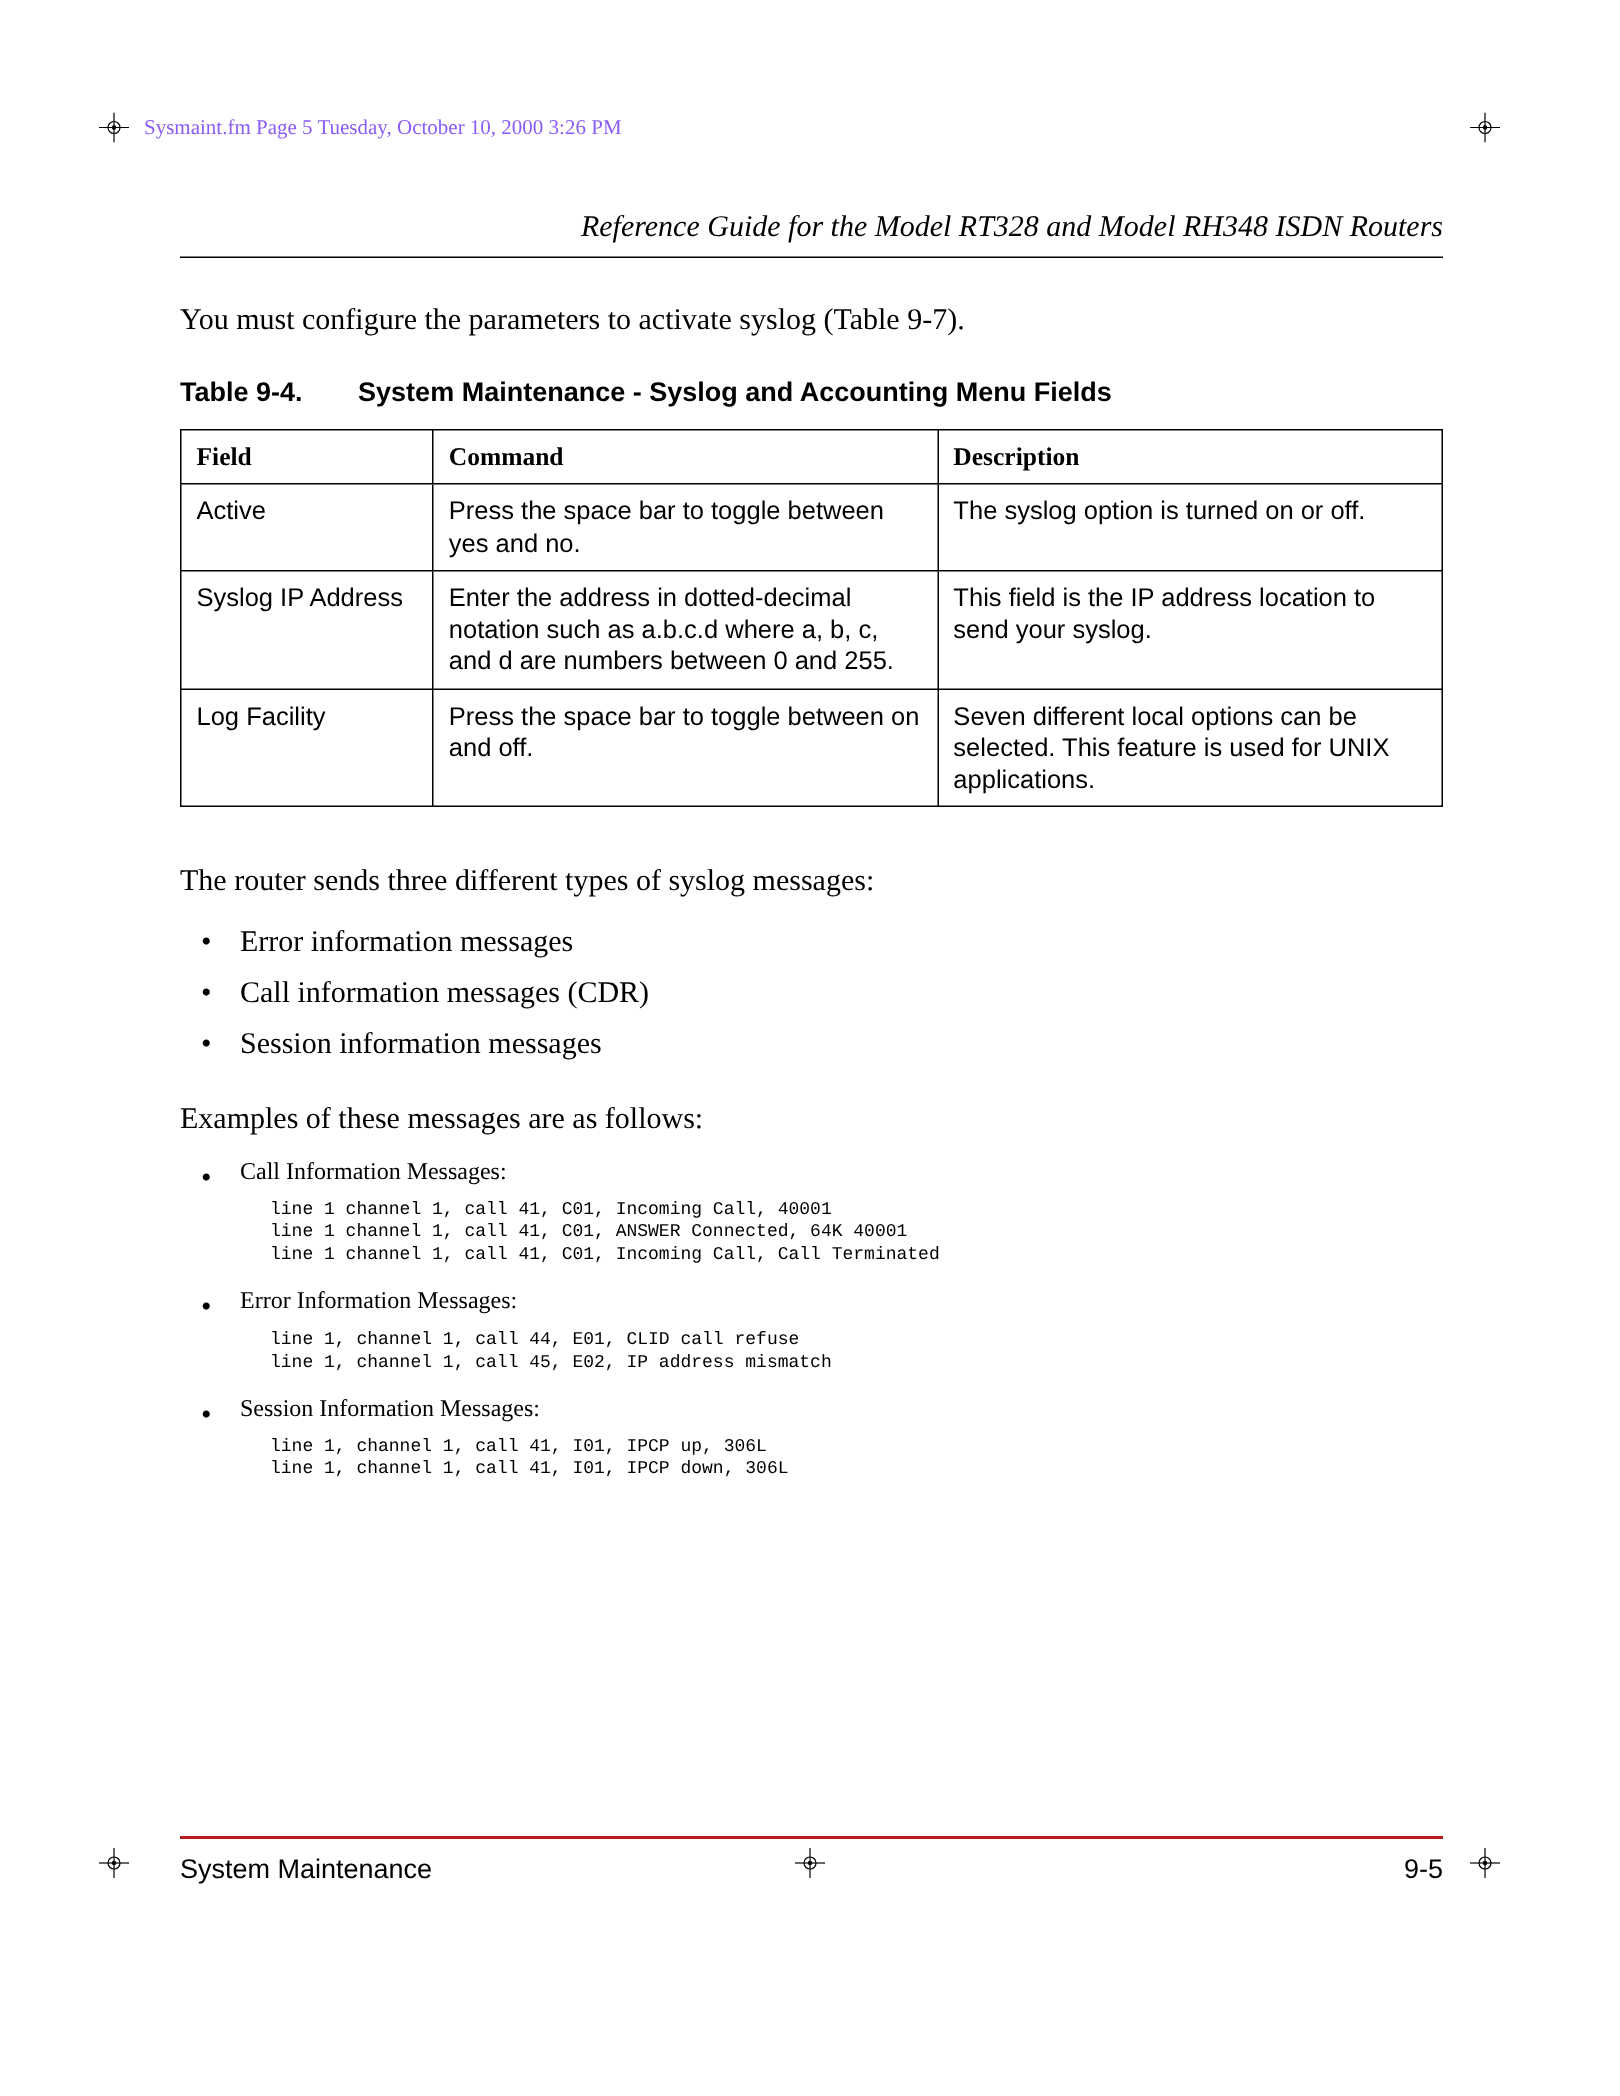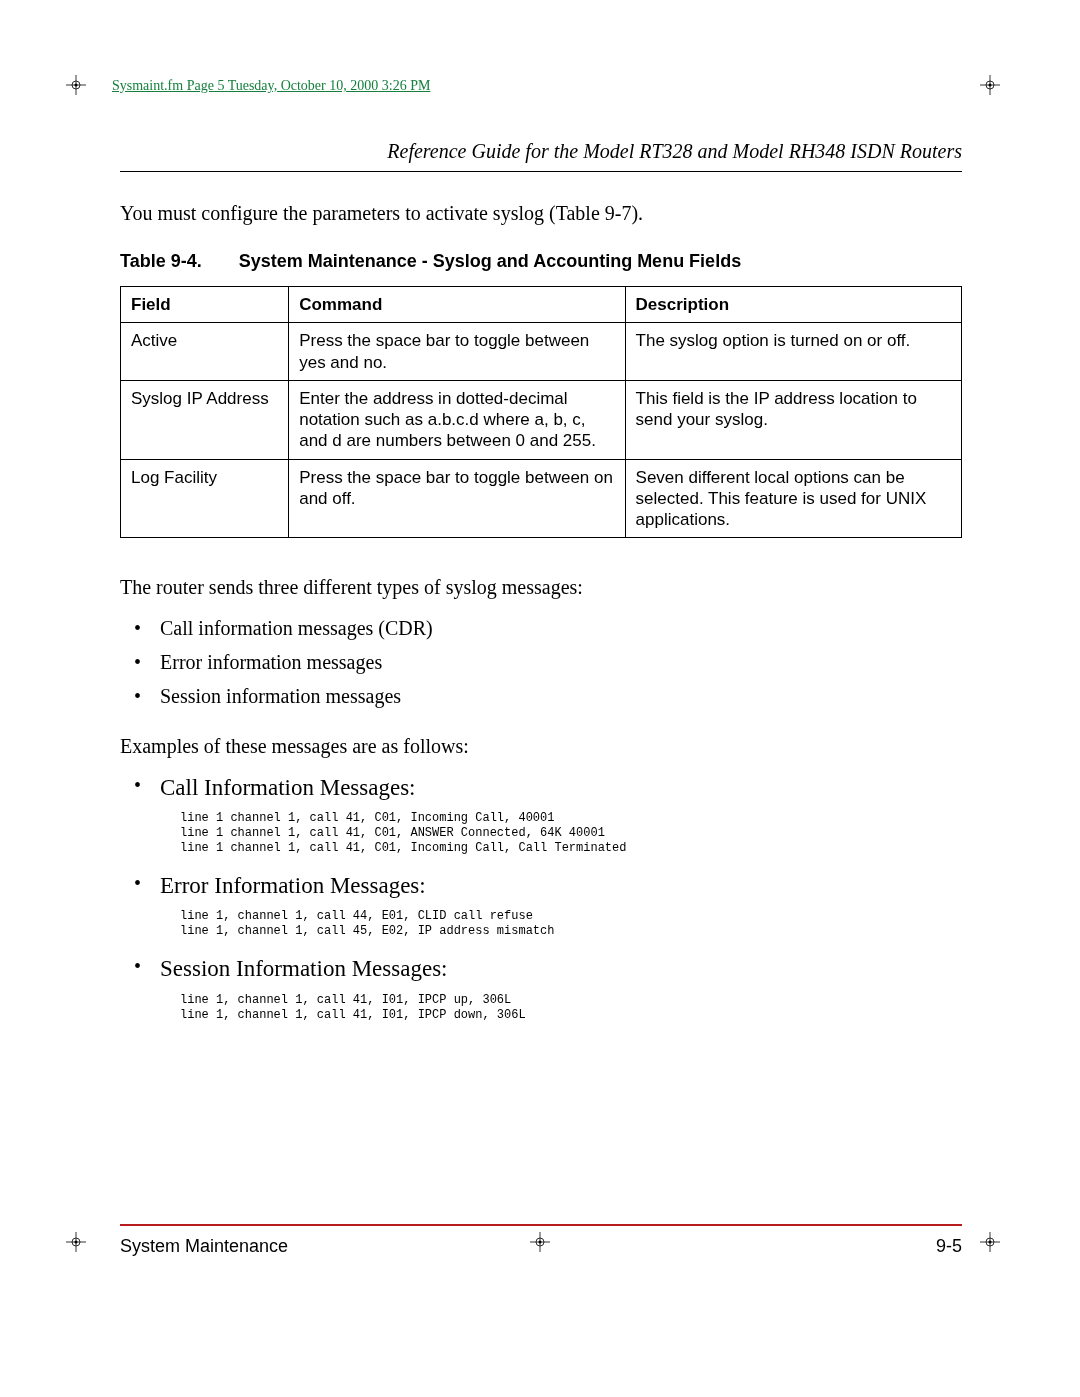--- a/index.html
+++ b/index.html
@@ -21,25 +21,24 @@
   .crop-mark.tl { top: 75px; left: 66px; }
   .crop-mark.tr { top: 75px; right: 80px; }
   .crop-mark.bl { bottom: 145px; left: 66px; }
   .crop-mark.br { bottom: 145px; right: 80px; }
   .crop-mark.bm { bottom: 145px; left: 50%; transform: translateX(-50%); }
   .crop-mark svg { display: block; }
 
   .running-header {
     position: absolute;
     top: 78px;
-    left: 112px;
+    left: 96px;
     font-family: "Times New Roman", serif;
     font-size: 14px;
-    color: #15803d;
-    text-decoration: underline;
+    color: #8b5cf6;
   }
 
   .page {
     position: absolute;
     top: 140px;
     left: 120px;
     right: 118px;
     bottom: 140px;
   }
 
@@ -74,20 +73,21 @@
     font-size: 17px;
     line-height: 1.25;
     margin-bottom: 36px;
   }
   table.fields th {
     text-align: left;
     font-weight: bold;
     border: 1px solid #000;
     padding: 7px 10px;
     vertical-align: top;
+    font-family: Liberation Serif, serif;
   }
   table.fields td {
     border: 1px solid #000;
     padding: 7px 10px;
     vertical-align: top;
   }
   table.fields col.c1 { width: 20%; }
   table.fields col.c2 { width: 40%; }
   table.fields col.c3 { width: 40%; }
 
@@ -113,21 +113,21 @@
   pre.code {
     font-family: "Courier New", Courier, monospace;
     font-size: 12px;
     line-height: 1.25;
     margin: 4px 0 10px 60px;
     white-space: pre;
   }
 
   .nested-item { margin-bottom: 6px; }
   .nested-item .label {
-    font-size: 23px;
+    font-size: 16px;
     position: relative;
     padding-left: 40px;
     line-height: 1.7;
   }
   .nested-item .label::before {
     content: "•";
     position: absolute;
     left: 14px;
     top: 0;
     font-size: 20px;
@@ -231,22 +231,22 @@
         <td>Log Facility</td>
         <td>Press the space bar to toggle between on and off.</td>
         <td>Seven different local options can be selected. This feature is used for UNIX applications.</td>
       </tr>
     </tbody>
   </table>
 
   <p class="body-text" style="margin-bottom:10px;">The router sends three different types of syslog messages:</p>
 
   <ul class="bullets">
+    <li>Error information messages</li>
     <li>Call information messages (CDR)</li>
-    <li>Error information messages</li>
     <li>Session information messages</li>
   </ul>
 
   <p class="body-text" style="margin-bottom:8px;">Examples of these messages are as follows:</p>
 
   <div class="nested-item">
     <div class="label">Call Information Messages:</div>
     <pre class="code">line 1 channel 1, call 41, C01, Incoming Call, 40001
 line 1 channel 1, call 41, C01, ANSWER Connected, 64K 40001
 line 1 channel 1, call 41, C01, Incoming Call, Call Terminated</pre>

